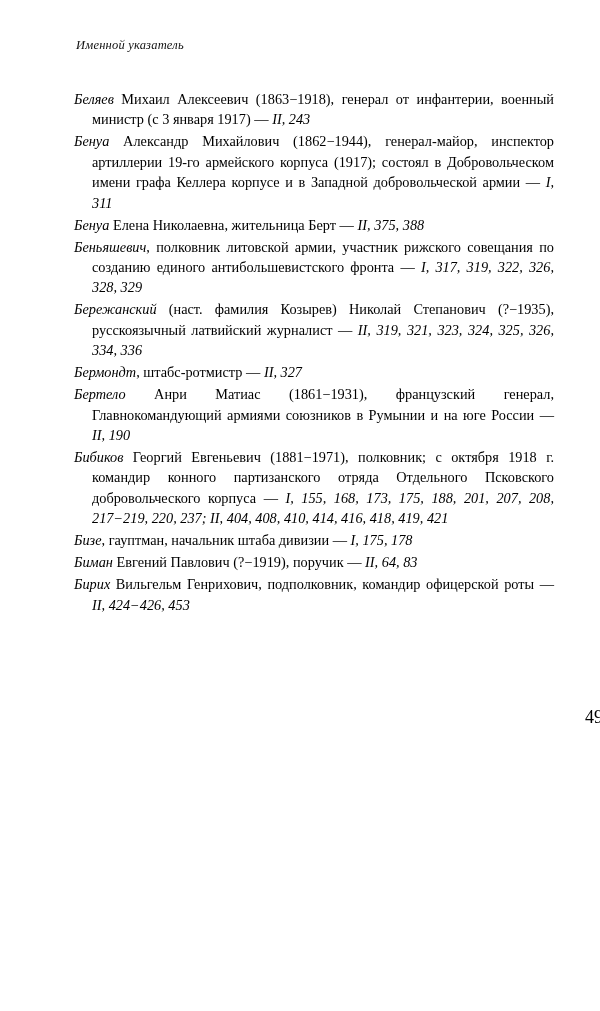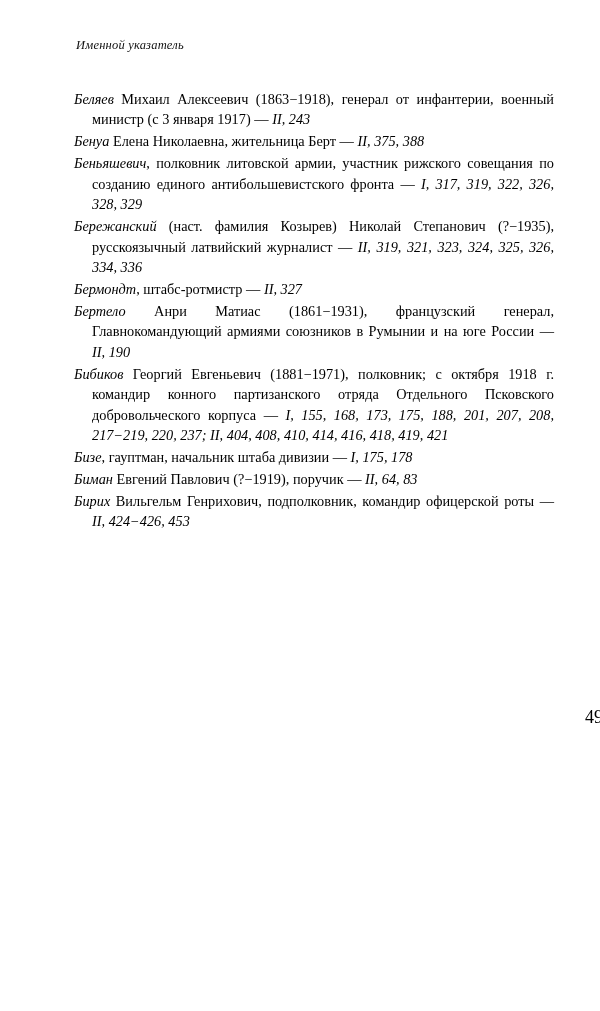--- a/index.html
+++ b/index.html
@@ -69,20 +69,23 @@
 
   <div class="running-head">Именной указатель</div>
 
   <div class="entries">
 
 
     <p class="entry">
       <span class="nm">Беляев</span><span> Михаил Алексеевич (1863−1918), генерал от инфантерии, военный министр (с 3 января 1917) — </span><span class="refs">II, 243</span>
     </p>
 
+    <p class="entry">
+      <span class="nm">Бенуа</span><span> Александр Михайлович (1862−1944), генерал-майор, инспектор артиллерии 19-го армейского корпуса (1917); состоял в Добровольческом имени графа Келлера корпусе и в Западной добровольческой армии — </span><span class="refs">I, 311</span>
+    </p>
 
     <p class="entry">
       <span class="nm">Бенуа</span><span> Елена Николаевна, жительница Берт — </span><span class="refs">II, 375, 388</span>
     </p>
 
     <p class="entry">
       <span class="nm">Беньяшевич</span><span>, полковник литовской армии, участник рижского совещания по созданию единого антибольшевистского фронта — </span><span class="refs">I, 317, 319, 322, 326, 328, 329</span>
     </p>
 
 

